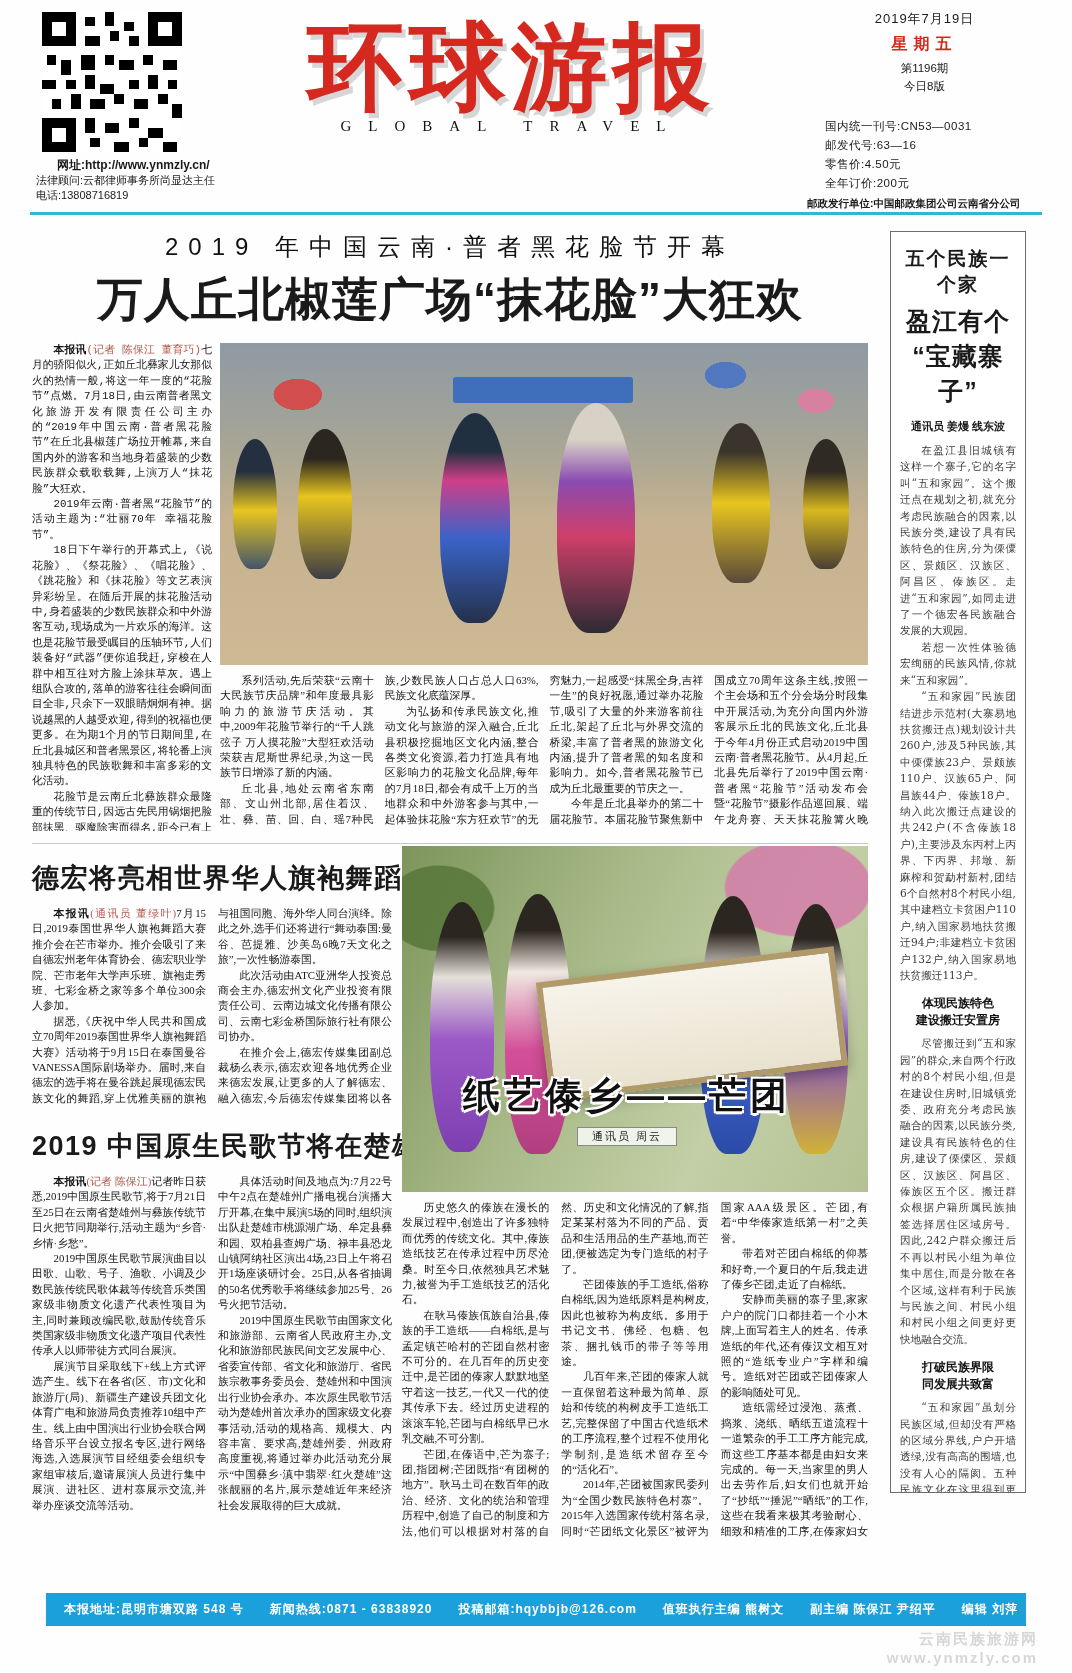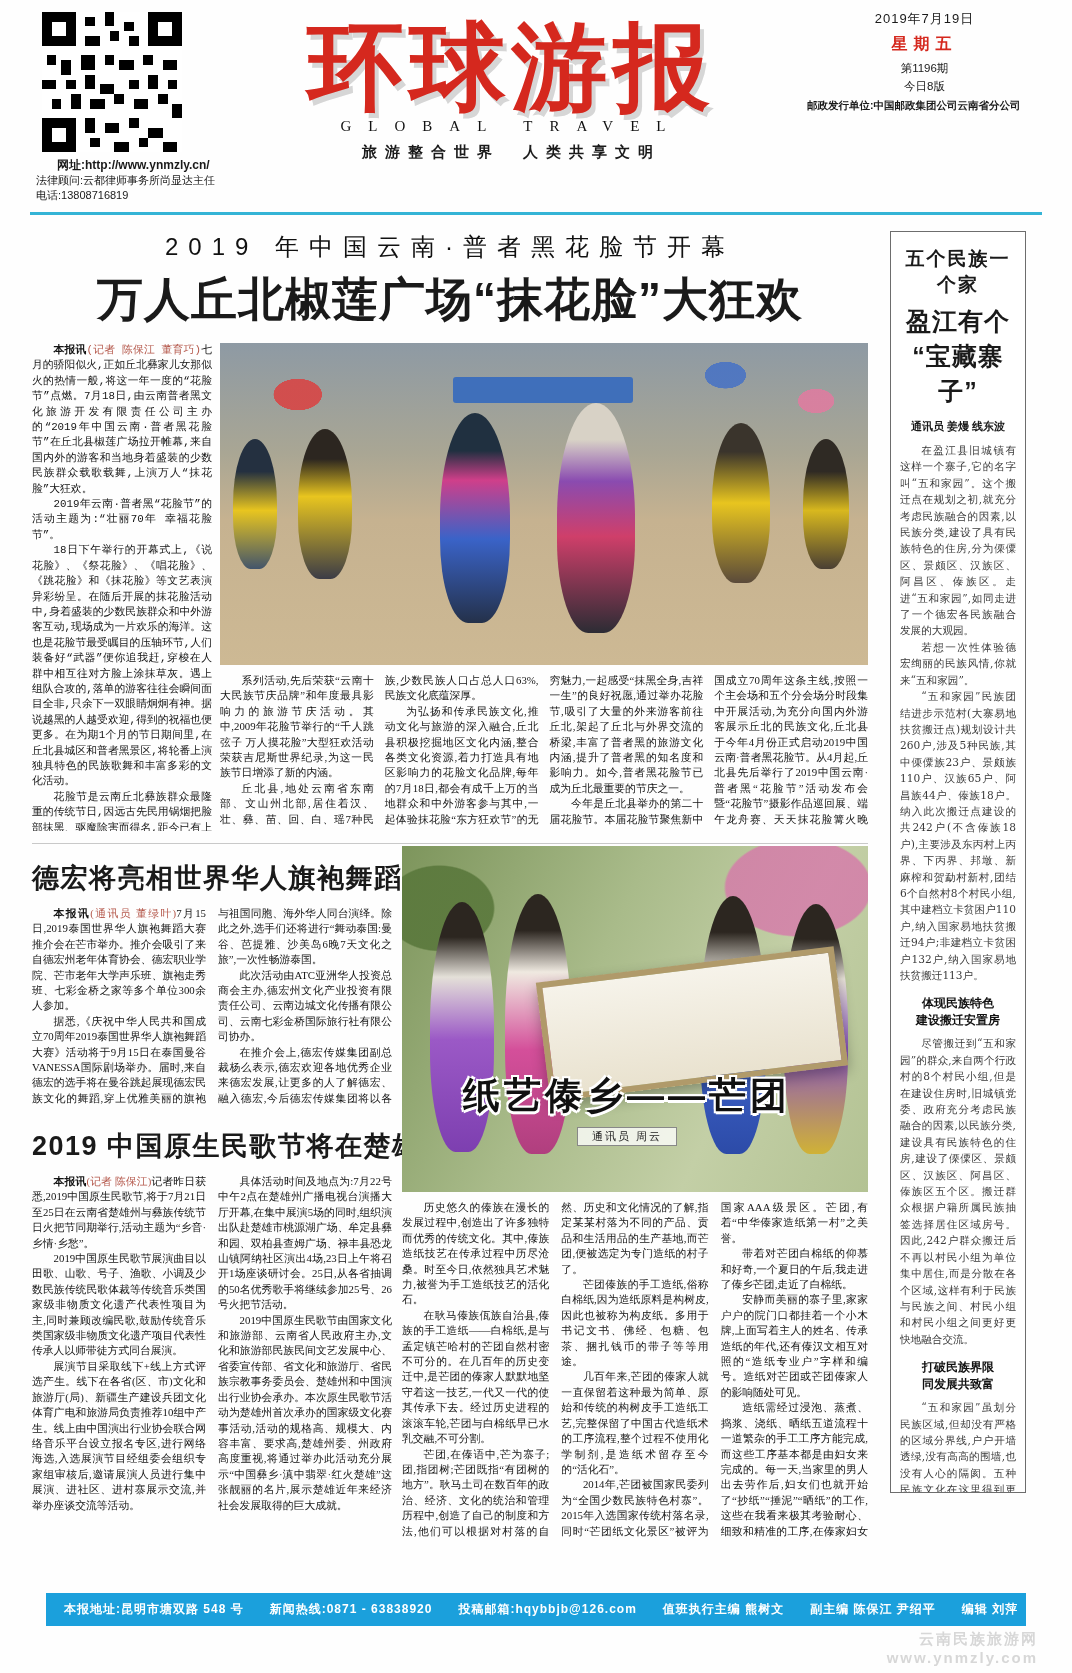--- a/index.html
+++ b/index.html
@@ -148,27 +148,32 @@
       </g>
     </svg>
     <div class="head-left-lines">
       <div class="w">网址:http://www.ynmzly.cn/</div>
       <div>法律顾问:云都律师事务所尚显达主任</div>
       <div>电话:13808716819</div>
     </div>
     <div class="masthead">
       <div class="ttl">环球游报</div>
       <div class="eng">GLOBAL TRAVEL</div>
-      <div class="slogan">旅游整合世界　人类共享文明</div>
     </div>
     <div class="head-right">
       <div class="date">2019年7月19日</div>
       <div class="weekday">星期五</div>
       <div class="iss">第1196期</div>
       <div class="iss">今日8版</div>
+      <div class="codes">
+        <div>国内统一刊号:CN53—0031</div>
+        <div>邮发代号:63—16</div>
+        <div>零售价:4.50元</div>
+        <div>全年订价:200元</div>
+      </div>
       <div class="pub">邮政发行单位:中国邮政集团公司云南省分公司</div>
     </div>
   </div>
   <div class="rule-cyan"></div>
 
   <div class="content">
     <div class="main">
 
       <div class="lead-head">
         <div class="kicker">2019 年中国云南·普者黑花脸节开幕</div>

